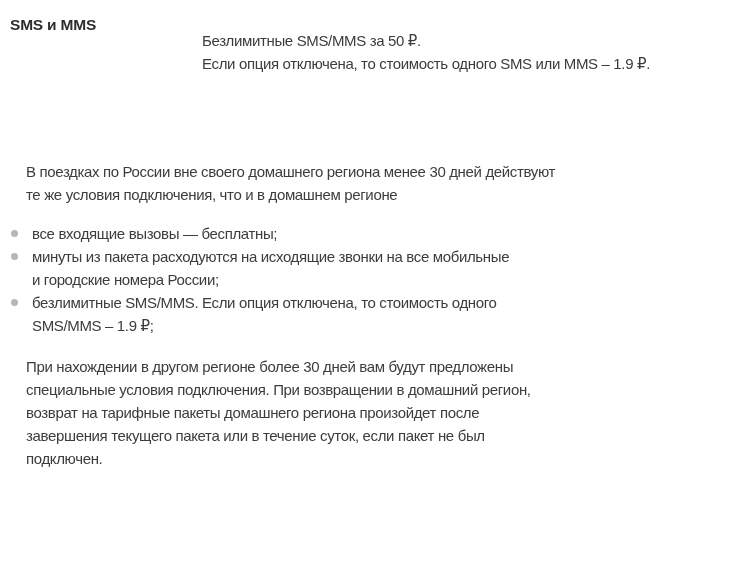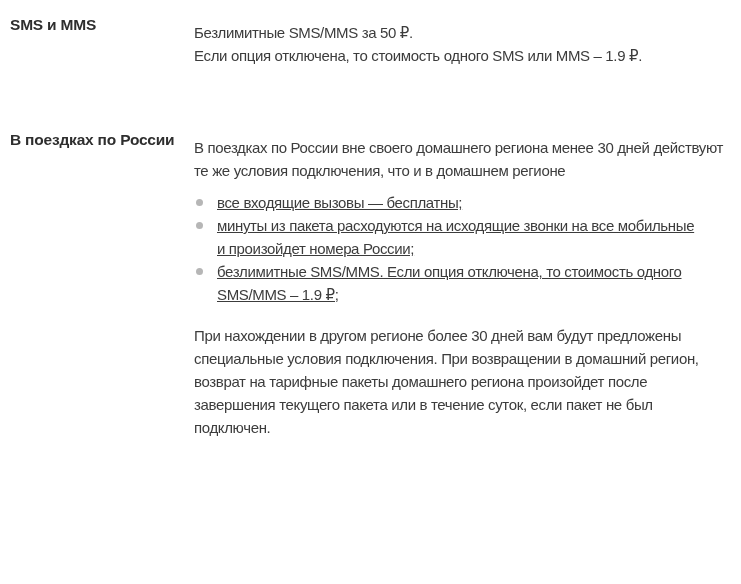--- a/index.html
+++ b/index.html
@@ -15,26 +15,26 @@
   .section--travel { margin-top: 53px; }
   .section__label {
     flex: 0 0 176px; width: 176px;
     font-size: 15.5px; font-weight: 700; line-height: 23px;
     letter-spacing: -0.2px;
     color: var(--label, #2e2e2e);
     white-space: pre;
   }
   .section__content { flex: 1 1 auto; min-width: 0; }
   .para {
-    margin: 8px;
+    margin: 16px;
     font-size: 15px; line-height: 23px; letter-spacing: -0.35px;
     white-space: pre;
   }
   .para--gap { margin-top: 18px; }
-  .bullet-list { margin: 9px; padding: 0; list-style: none; text-decoration: underline; }
+  .bullet-list { margin: 0; padding: 0; list-style: none; }
   .bullet-item {
     position: relative; padding-left: 22px;
     font-size: 15px; line-height: 23px; letter-spacing: -0.35px;
     white-space: pre;
   }
   .bullet-item::before {
     content: ""; position: absolute; left: 1px; top: 8px;
     width: 7px; height: 7px; border-radius: 50%;
     background: var(--bullet, #b6b6b6);
   }
@@ -46,28 +46,27 @@
 
   <section class="section">
     <div class="section__label">SMS и MMS</div>
     <div class="section__content">
       <p class="para">Безлимитные SMS/MMS за 50 ₽.
 Если опция отключена, то стоимость одного SMS или MMS – 1.9 ₽.</p>
     </div>
   </section>
 
   <section class="section section--travel">
-    <div class="section__label">В поездках по России</div>
     <div class="section__content">
       <p class="para">В поездках по России вне своего домашнего региона менее 30 дней действуют
 те же условия подключения, что и в домашнем регионе</p>
       <ul class="bullet-list">
         <li class="bullet-item">все входящие вызовы — бесплатны;</li>
         <li class="bullet-item">минуты из пакета расходуются на исходящие звонки на все мобильные
-и произойдет номера России;</li>
+и городские номера России;</li>
         <li class="bullet-item">безлимитные SMS/MMS. Если опция отключена, то стоимость одного
 SMS/MMS – 1.9 ₽;</li>
       </ul>
       <p class="para para--gap">При нахождении в другом регионе более 30 дней вам будут предложены
 специальные условия подключения. При возвращении в домашний регион,
 возврат на тарифные пакеты домашнего региона произойдет после
 завершения текущего пакета или в течение суток, если пакет не был
 подключен.</p>
     </div>
   </section>

